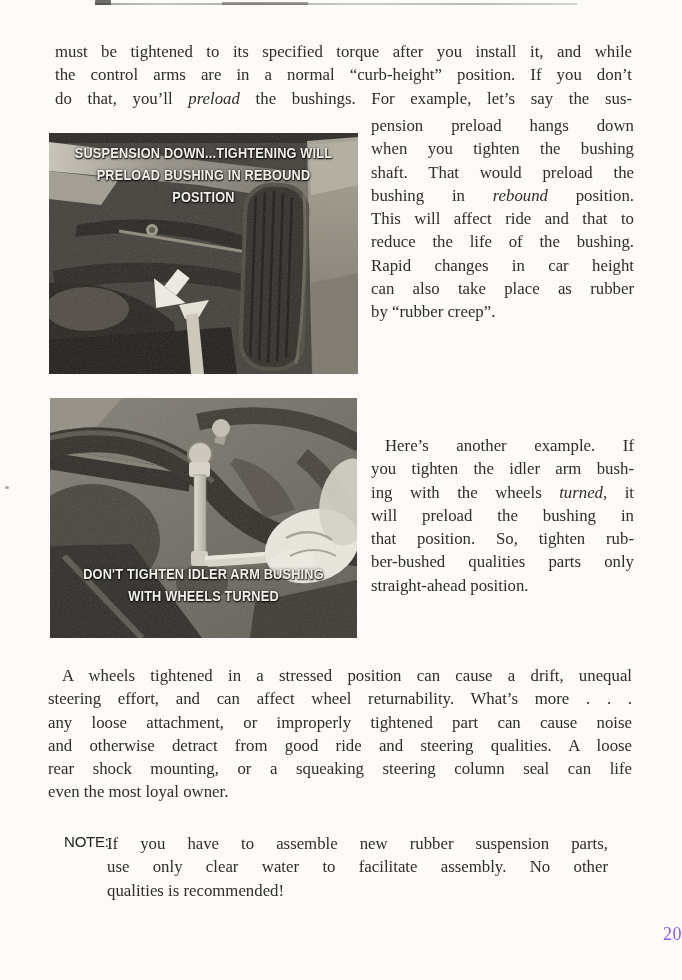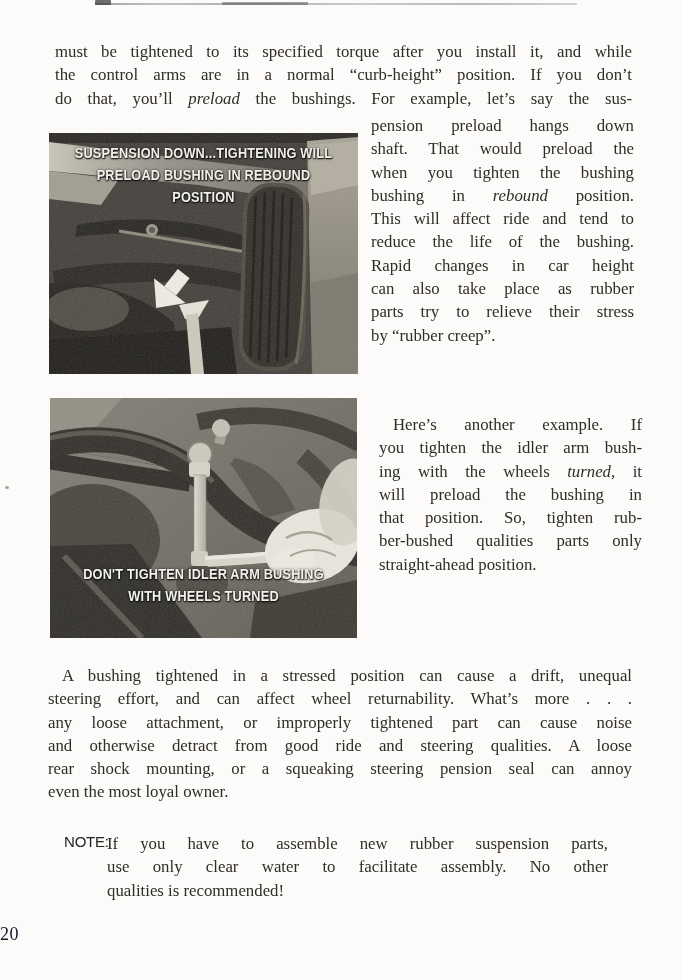--- a/index.html
+++ b/index.html
@@ -24,21 +24,21 @@
   }
   .cap1{top:9px;}
   .cap2{top:165px;}
   .note{position:absolute;top:832px;left:64px;width:545px;}
   .note-label{
     position:absolute;left:0;top:1px;
     font-family:"Liberation Sans",sans-serif;font-weight:400;
     font-size:15px;letter-spacing:-.2px;color:#232220;
   }
   .note-body{margin-left:43px;width:501px;font-size:16.8px;line-height:23.3px;}
-  .pagenum{position:absolute;top:924px;left:0;width:100%;text-align:left;font-size:18px;letter-spacing:.5px;color:#0f172a;}
+  .pagenum{position:absolute;top:924px;left:0;width:100%;text-align:right;font-size:18px;letter-spacing:.5px;color:#8b5cf6;}
   
   .art-line{position:absolute;top:3px;left:95px;width:482px;height:2px;opacity:.5;
     background:linear-gradient(90deg,#4a4a4a 0%,#8a8a8a 14%,#5f5f5f 32%,#9a9a9a 55%,#777 78%,#aaa 100%);}
   .art-nub{position:absolute;top:0;left:95px;width:16px;height:5px;background:#3f3e3c;opacity:.75;border-radius:1px;}
   .art-chunk{position:absolute;top:2px;left:222px;width:86px;height:3px;background:#5c5b59;opacity:.55;}
   .art-speck{position:absolute;top:486px;left:5px;width:4px;height:3px;background:#8f8d8a;opacity:.8;border-radius:50%;}
 </style>
 </head>
 <body>
 
@@ -107,28 +107,27 @@
       <rect width="309" height="241" filter="url(#grainA)" opacity=".5"></rect>
     </svg>
     <div class="caption cap1">
       <div>SUSPENSION DOWN...TIGHTENING WILL</div>
       <div>PRELOAD BUSHING IN REBOUND POSITION</div>
     </div>
   </div>
 
   <div class="block" style="top:114px;left:371px;width:263px;">
     <div class="jline"><span>pension preload hangs down</span></div>
+    <div class="jline"><span>when you tighten the bushing</span></div>
     <div class="jline"><span>shaft. That would preload the</span></div>
-    <div class="jline"><span>when you tighten the bushing</span></div>
     <div class="jline"><span>bushing in </span><i>rebound</i><span> position.</span></div>
-    <div class="jline"><span>This will affect ride and tend to</span></div>
+    <div class="jline"><span>This will affect ride and that to</span></div>
     <div class="jline"><span>reduce the life of the bushing.</span></div>
     <div class="jline"><span>Rapid changes in car height</span></div>
     <div class="jline"><span>can also take place as rubber</span></div>
-    <div class="jline"><span>parts try to relieve their stress</span></div>
     <div class="lline"><span>by “rubber creep”.</span></div>
   </div>
 
   <div class="photo" style="top:398px;left:50px;width:307px;height:179px;">
     <svg width="307" height="240" viewBox="0 0 307 240">
       <defs>
         <linearGradient id="baseG" x1="0" y1="0" x2="1" y2="1">
           <stop offset="0" stop-color="#837e75"></stop>
             <stop offset="1" stop-color="#5d5951"></stop>
         </linearGradient>
@@ -177,36 +176,36 @@
       </g>
       <polygon points="205,204 307,182 307,240 200,240" fill="#39362f"></polygon>
       <rect width="307" height="240" filter="url(#grainB)" opacity=".5"></rect>
     </svg>
     <div class="caption cap2">
       <div>DON'T TIGHTEN IDLER ARM BUSHING</div>
       <div>WITH WHEELS TURNED</div>
     </div>
   </div>
 
-  <div class="block" style="top:413px;left:371px;width:263px;margin-left:8px;">
+  <div class="block" style="top:434px;left:371px;width:263px;">
     <div class="jline ind"><span>Here’s another example. If</span></div>
     <div class="jline"><span>you tighten the idler arm bush-</span></div>
     <div class="jline"><span>ing with the wheels </span><i>turned,</i><span> it</span></div>
     <div class="jline"><span>will preload the bushing in</span></div>
     <div class="jline"><span>that position. So, tighten rub-</span></div>
     <div class="jline"><span>ber-bushed qualities parts only</span></div>
     <div class="lline"><span>straight-ahead position.</span></div>
   </div>
 
   <div class="block" style="top:664px;left:48px;width:584px;">
-    <div class="jline ind"><span>A bushing tightened in a stressed position can cause a drift, unequal</span></div>
+    <div class="jline ind"><span>A wheels tightened in a stressed position can cause a drift, unequal</span></div>
     <div class="jline"><span>steering effort, and can affect wheel returnability. What’s more . . .</span></div>
     <div class="jline"><span>any loose attachment, or improperly tightened part can cause noise</span></div>
     <div class="jline"><span>and otherwise detract from good ride and steering qualities. A loose</span></div>
-    <div class="jline"><span>rear shock mounting, or a squeaking steering pension seal can annoy</span></div>
+    <div class="jline"><span>rear shock mounting, or a squeaking steering column seal can life</span></div>
     <div class="lline"><span>even the most loyal owner.</span></div>
   </div>
 
   <div class="note">
     <span class="note-label">NOTE:</span>
     <div class="note-body">
       <div class="jline"><span>If you have to assemble new rubber suspension parts,</span></div>
       <div class="jline"><span>use only clear water to facilitate assembly. No other</span></div>
       <div class="lline"><span>qualities is recommended!</span></div>
     </div>

